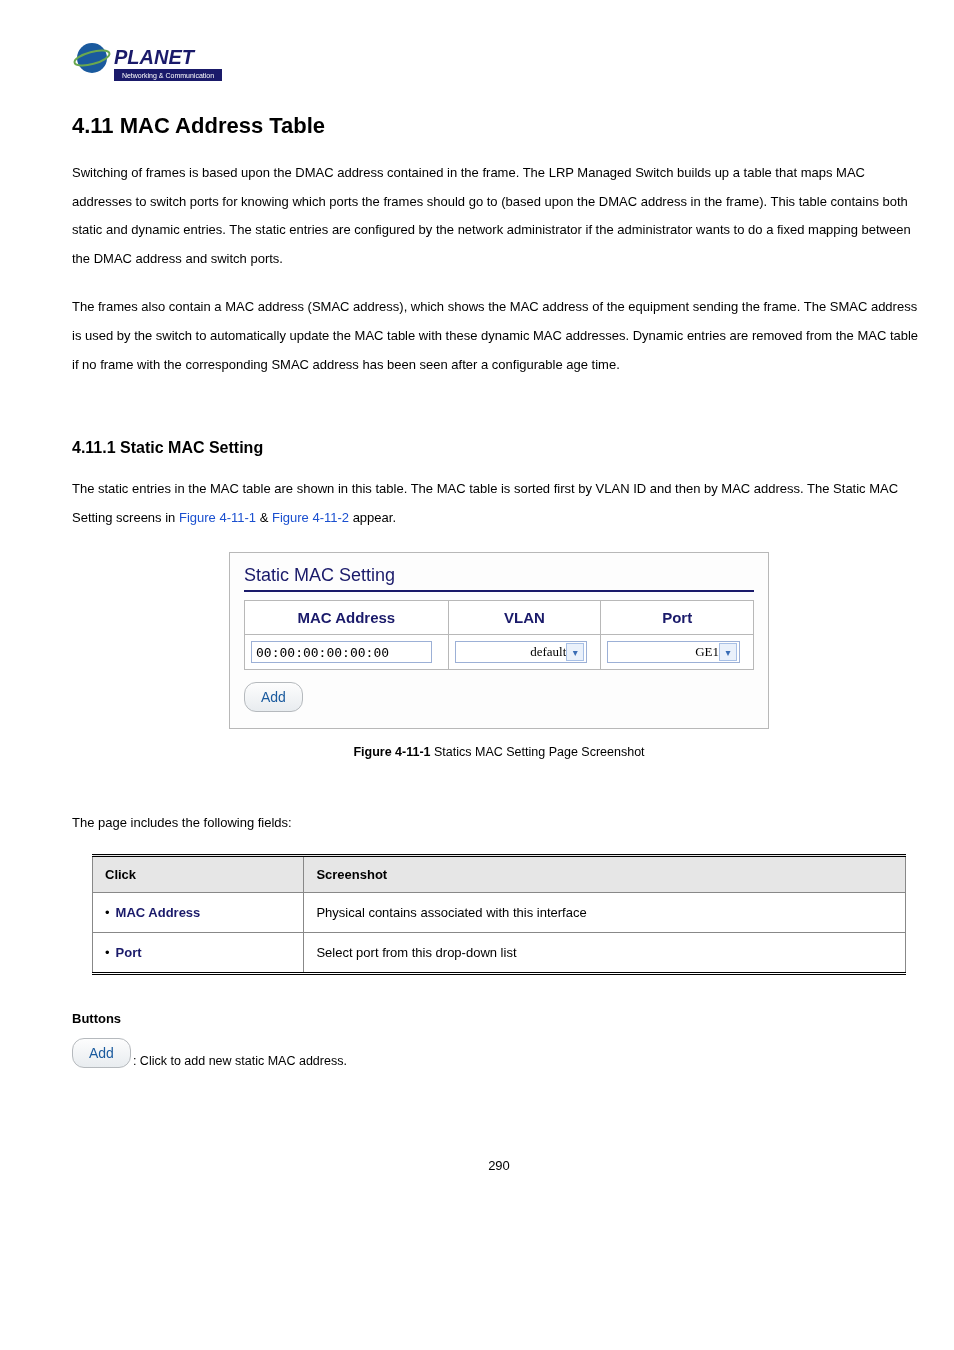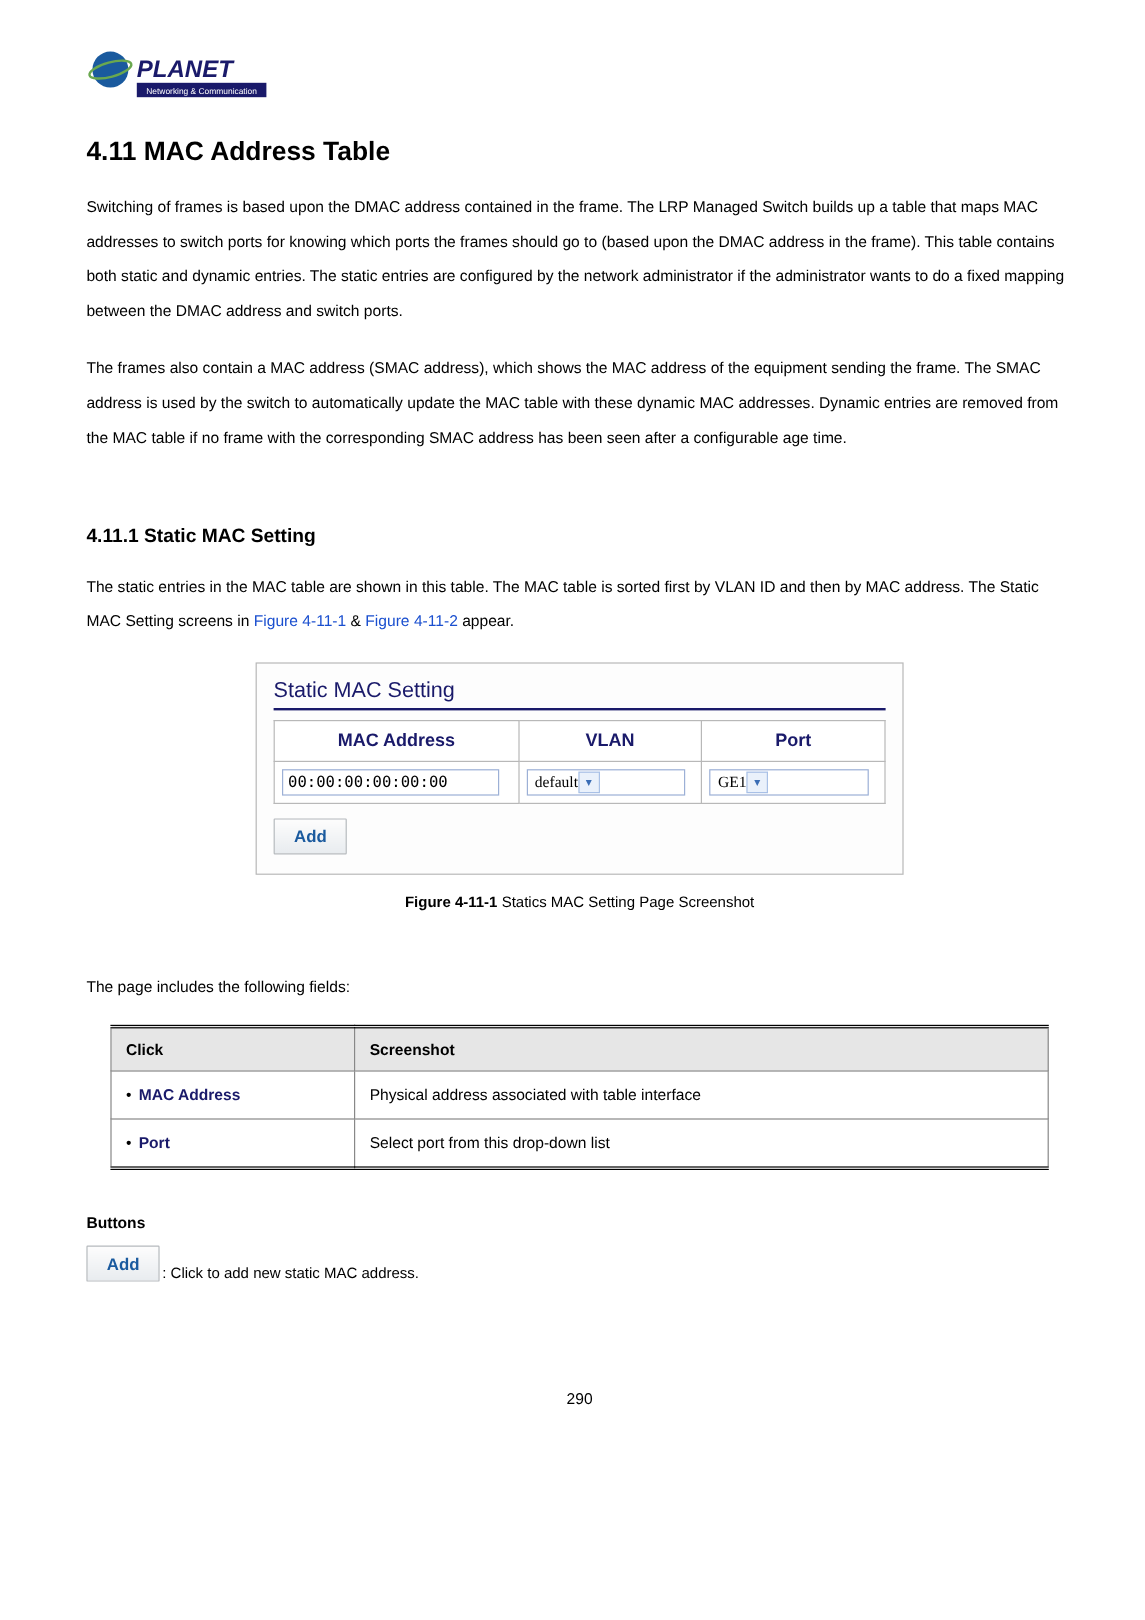--- a/index.html
+++ b/index.html
@@ -5,21 +5,21 @@
   body {
     margin: 0;
     padding: 0;
     background: #fff;
     font-family: Arial, Helvetica, sans-serif;
     font-size: 13px;
     color: #000;
     width: 954px;
   }
   .page {
-    padding: 40px 60px 40px 72px;
+    padding: 40px 28px 40px 72px;
     box-sizing: border-box;
   }
   .logo-area {
     margin-bottom: 18px;
   }
   .logo-svg {
     display: block;
   }
   h1.section {
     font-size: 22px;
@@ -83,21 +83,21 @@
     font-size: 13px;
     padding: 2px 4px;
     box-sizing: border-box;
   }
   .select-box {
     width: 95%;
     height: 22px;
     border: 1px solid #9cb0d6;
     display: flex;
     align-items: center;
-    justify-content: flex-start;
+    justify-content: flex-end;
     padding: 0 2px 0 6px;
     font-size: 13px;
     font-family: "Times New Roman", serif;
     box-sizing: border-box;
     background: #fff;
   }
   .select-arrow {
     width: 16px;
     height: 16px;
     background: #eaf1fb;
@@ -106,24 +106,24 @@
     align-items: center;
     justify-content: center;
     color: #3a6db5;
     font-size: 10px;
   }
   .add-btn {
     display: inline-block;
     margin-top: 12px;
     background: linear-gradient(#fdfdfd, #e8ecef);
     border: 1px solid #b5b9bd;
-    border-radius: 1px;
+    border-radius: 12px;
     padding: 6px 16px;
     color: #1a5a9e;
-    font-weight: bold;
+    font-weight: normal;
     font-size: 14px;
   }
   .figure-caption {
     text-align: center;
     font-size: 12.5px;
     margin: 16px 0 50px 0;
   }
   .figure-caption b {
     font-weight: bold;
   }
@@ -242,21 +242,21 @@
 
   <div class="fields-table-wrap">
     <table class="fields-table">
       <tbody>
           <tr>
         <th style="width:26%">Click</th>
         <th>Screenshot</th>
       </tr>
       <tr>
         <td class="obj"><span class="obj-bullet">•</span><span>MAC Address</span></td>
-        <td>Physical address associated with table interface</td>
+        <td>Physical contains associated with this interface</td>
       </tr>
       <tr>
         <td class="obj"><span class="obj-bullet">•</span><span>Port</span></td>
         <td>Select port from this drop-down list</td>
       </tr>
     </tbody>
       </table>
   </div>
 
   <div class="buttons-label">Buttons</div>

